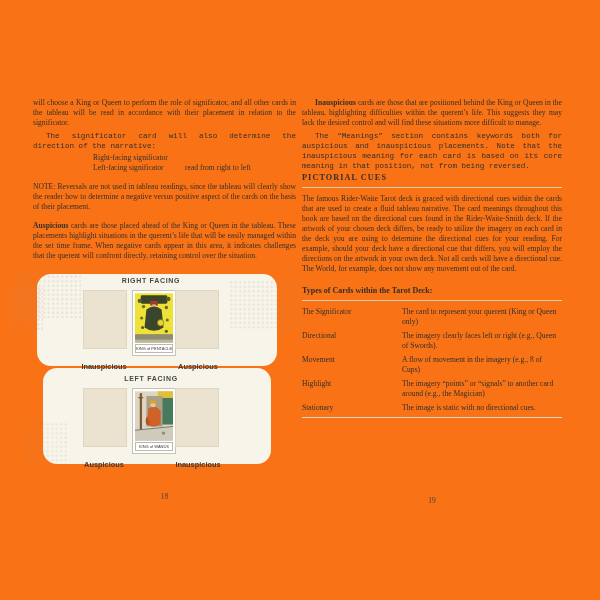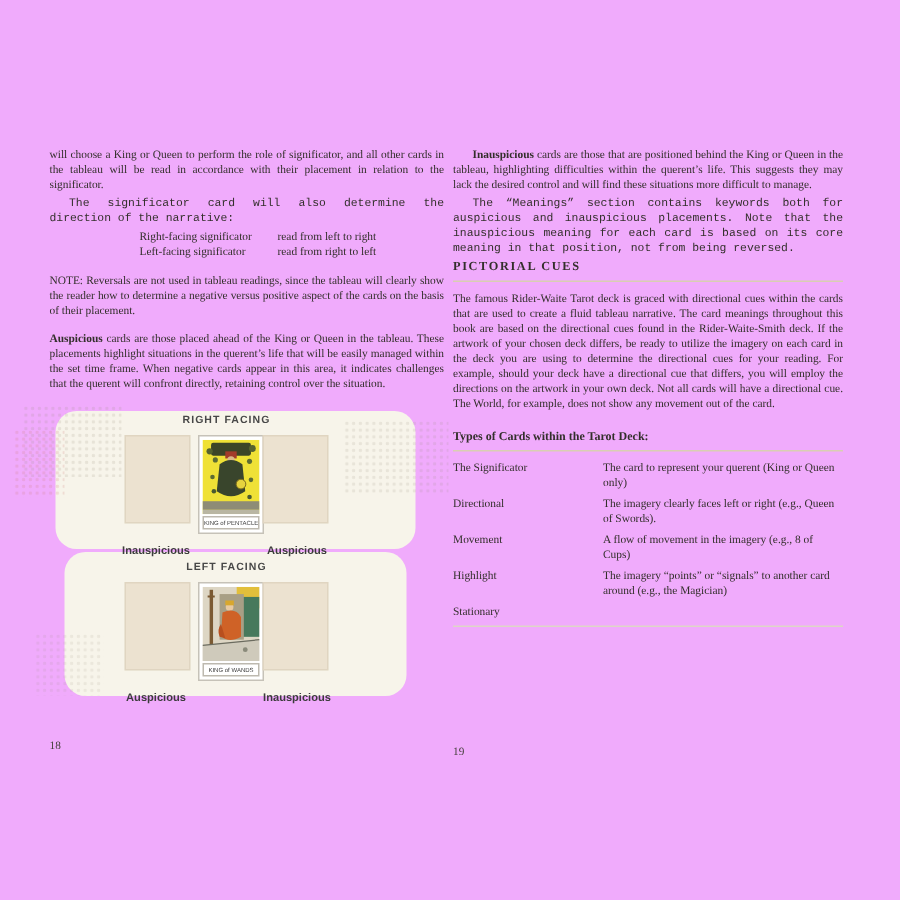--- a/index.html
+++ b/index.html
@@ -1,16 +1,16 @@
 <!DOCTYPE html>
 <html><head>
 <meta charset="utf-8">
 <style>
   html,body{margin:0;padding:0;background:#ffffff;}
-  .canvas{position:relative;width:600px;height:600px;background:#f0abfc;overflow:hidden;
+  .canvas{position:relative;width:600px;height:600px;background:#f97316;overflow:hidden;
           font-family:"Liberation Serif", serif;color:#332f2b;}
   
   .page-col{position:absolute;top:98px;font-size:7.6px;line-height:10px;}
   .page-left{left:33px;width:263px;}
   .page-right{left:302px;width:260px;}
   p{margin:0;text-align:justify;}
   p.indent{text-indent:13px;}
   .lead{font-weight:bold;}
   .mt8{margin-top:9px;}
   .mt3{margin-top:3px;font-family:Liberation Mono, monospace;}
@@ -39,21 +39,21 @@
               border:1px solid #c6c2b8;padding:2px;}
   .tarot-card svg{display:block;width:38px;height:50px;}
   .card-caption{font-family:"Liberation Sans", sans-serif;font-size:4px;line-height:7px;
                 text-align:center;color:#3a3a3a;border:0.5px solid #bdb9af;margin-top:1px;
                 white-space:nowrap;overflow:hidden;}
   .label-row{position:relative;height:10px;margin-top:2px;}
   .dlabel{position:absolute;top:0;width:80px;text-align:center;
           font-family:"Liberation Sans", sans-serif;font-size:7.4px;font-weight:bold;color:#3c3c3c;}
   .dlabel.l{left:-19px;}
   .dlabel.r{right:-19px;}
-  .pagenum{position:absolute;width:100%;font-size:7.5px;color:#45413c;}
+  .pagenum{position:absolute;width:100%;text-align:center;font-size:7.5px;color:#45413c;}
   
   .sec-heading{font-size:8.2px;font-weight:bold;letter-spacing:1.1px;color:#332f2b;margin-top:2px;}
   .rule{border:none;border-top:1px solid #d9ceb2;margin:4px 0 6px 0;}
   .rule.faint{border-top:1px solid #ddd6c6;}
   .tbl-heading{font-size:8px;font-weight:bold;margin-top:12px;}
   .tbl{margin-top:2px;}
   .tbl-row{display:flex;margin-bottom:4px;}
   .tbl-term{width:100px;flex:0 0 auto;}
   .tbl-def{width:158px;text-align:left;}
 </style>
@@ -64,21 +64,20 @@
 
   <div class="page-col page-left">
 
     <p>will choose a King or Queen to perform the role of significator, and all other cards in the tableau will be read in accordance with their placement in relation to the significator.</p>
 
     <p class="indent mt3">The significator card will also determine the direction of the narrative:</p>
 
     <div class="dir-list">
       <div class="dir-row">
         <span class="dir-label">Right-facing significator</span>
-        <span class="dir-value">read from left to right</span>
       </div>
       <div class="dir-row">
         <span class="dir-label">Left-facing significator</span>
         <span class="dir-value">read from right to left</span>
       </div>
     </div>
 
     <p class="mt8">NOTE: Reversals are not used in tableau readings, since the tableau will clearly show the reader how to determine a negative versus positive aspect of the cards on the basis of their placement.</p>
 
     <p class="mt8"><span class="lead">Auspicious</span><span> cards are those placed ahead of the King or Queen in the tableau. These placements highlight situations in the querent’s life that will be easily managed within the set time frame. When negative cards appear in this area, it indicates challenges that the querent will confront directly, retaining control over the situation.</span></p>
@@ -184,20 +183,21 @@
       <div class="tbl-row">
         <div class="tbl-term">Movement</div>
         <div class="tbl-def">A flow of movement in the imagery (e.g., 8 of Cups)</div>
       </div>
       <div class="tbl-row">
         <div class="tbl-term">Highlight</div>
         <div class="tbl-def">The imagery “points” or “signals” to another card around (e.g., the Magician)</div>
       </div>
       <div class="tbl-row">
         <div class="tbl-term">Stationary</div>
+        <div class="tbl-def">The image is static with no directional cues.</div>
       </div>
     </div>
     <hr class="rule faint">
 
     <div class="pagenum" style="top:398px;">19</div>
   </div>
 
 </div>
 
 </body></html>

